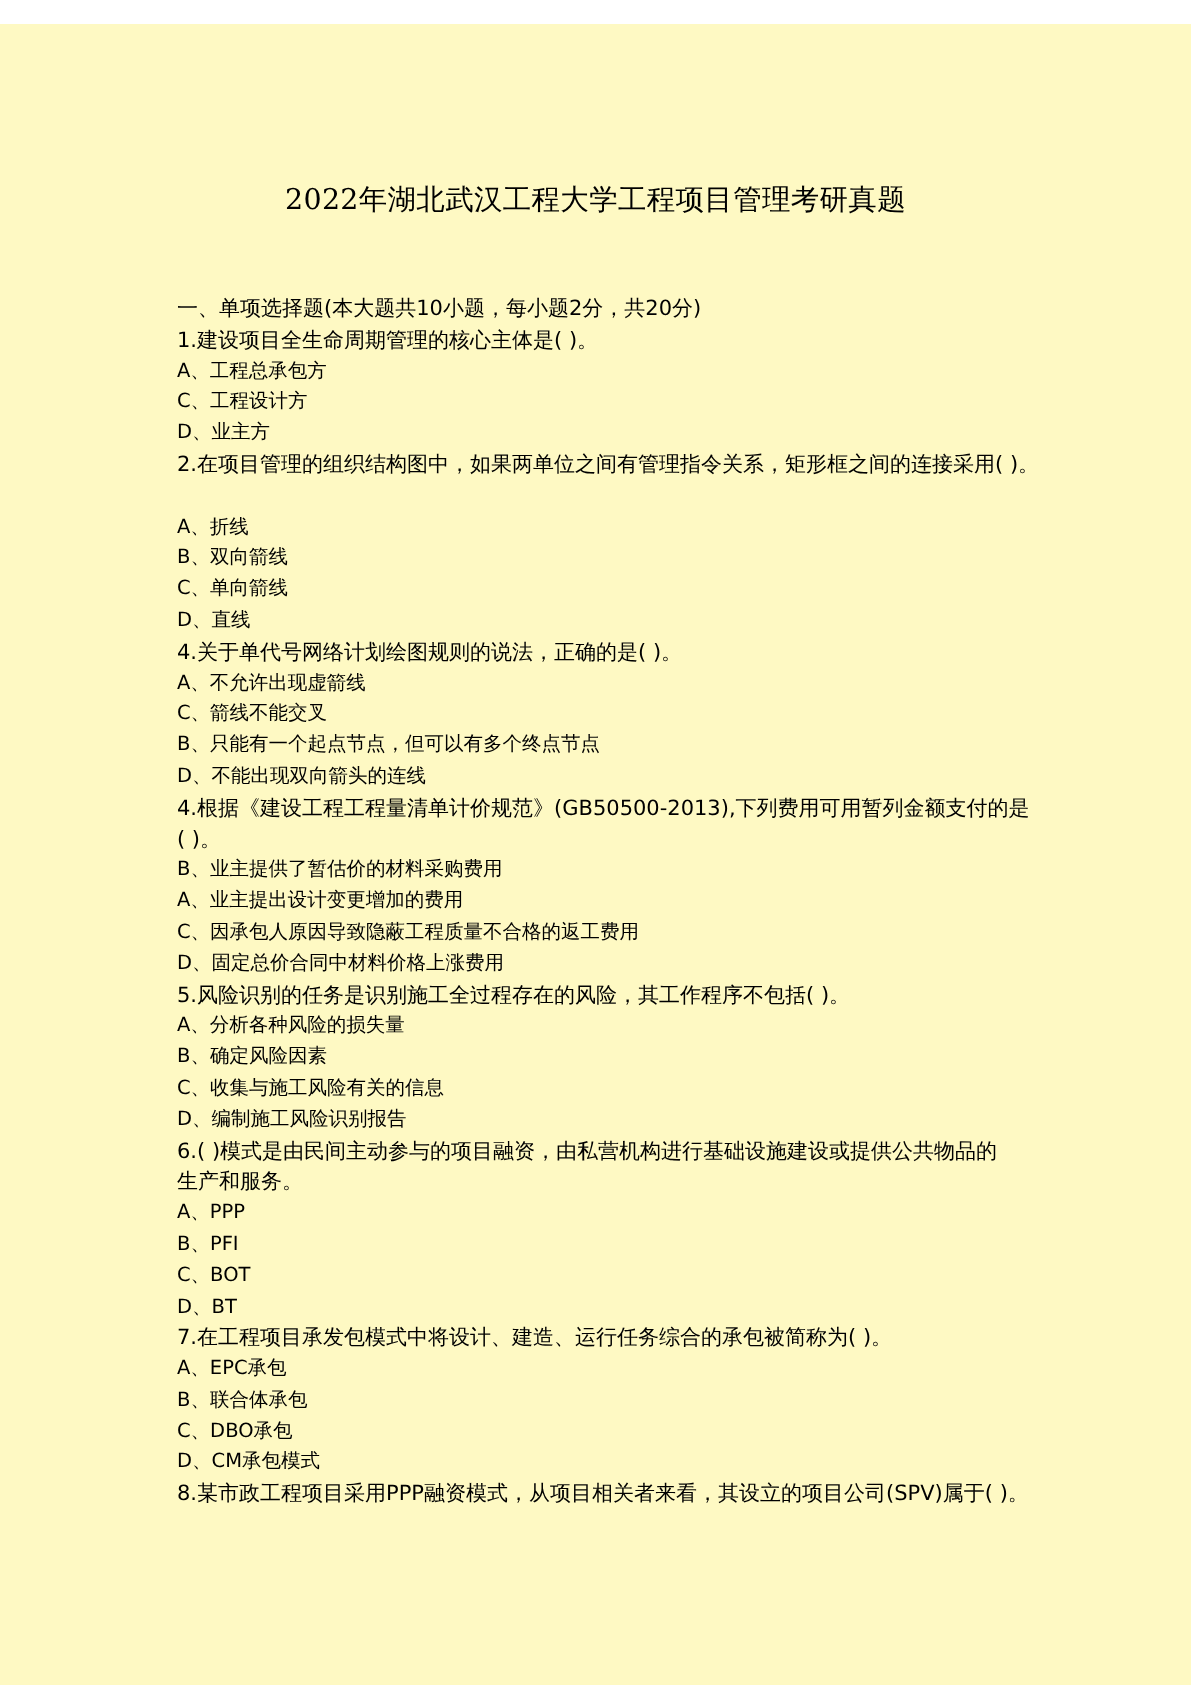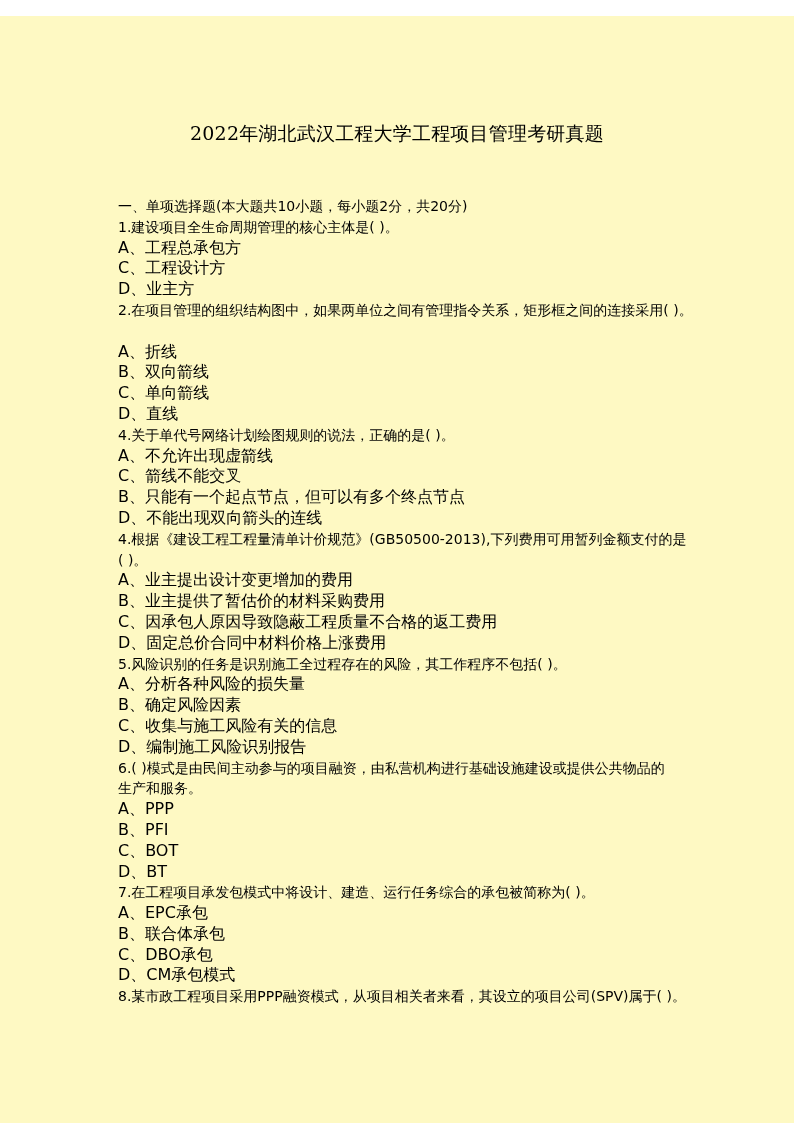--- a/index.html
+++ b/index.html
@@ -48,21 +48,21 @@
       font-size: 14px;
       line-height: 20.8px;
       height: 20.8px;
       white-space: nowrap;
       letter-spacing: 0;
     }
     .blank {
       height: 20.8px;
     }
     .opt {
-      font-size: 16px;
+      font-size: 13px;
     }
   </style>
 </head>
 <body>
 
 <div class="page">
 
   <h1 class="title">2022年湖北武汉工程大学工程项目管理考研真题</h1>
 
   <div class="body">
@@ -89,22 +89,22 @@
       <div class="line">4.关于单代号网络计划绘图规则的说法，正确的是( )。</div>
       <div class="line opt">A、不允许出现虚箭线</div>
       <div class="line opt">C、箭线不能交叉</div>
       <div class="line opt">B、只能有一个起点节点，但可以有多个终点节点</div>
       <div class="line opt">D、不能出现双向箭头的连线</div>
     </div>
 
     <div>
       <div class="line">4.根据《建设工程工程量清单计价规范》(GB50500-2013),下列费用可用暂列金额支付的是</div>
       <div class="line">( )。</div>
+      <div class="line opt">B、业主提供了暂估价的材料采购费用</div>
       <div class="line opt">A、业主提出设计变更增加的费用</div>
-      <div class="line opt">B、业主提供了暂估价的材料采购费用</div>
       <div class="line opt">C、因承包人原因导致隐蔽工程质量不合格的返工费用</div>
       <div class="line opt">D、固定总价合同中材料价格上涨费用</div>
     </div>
 
     <div>
       <div class="line">5.风险识别的任务是识别施工全过程存在的风险，其工作程序不包括( )。</div>
       <div class="line opt">A、分析各种风险的损失量</div>
       <div class="line opt">B、确定风险因素</div>
       <div class="line opt">C、收集与施工风险有关的信息</div>
       <div class="line opt">D、编制施工风险识别报告</div>

